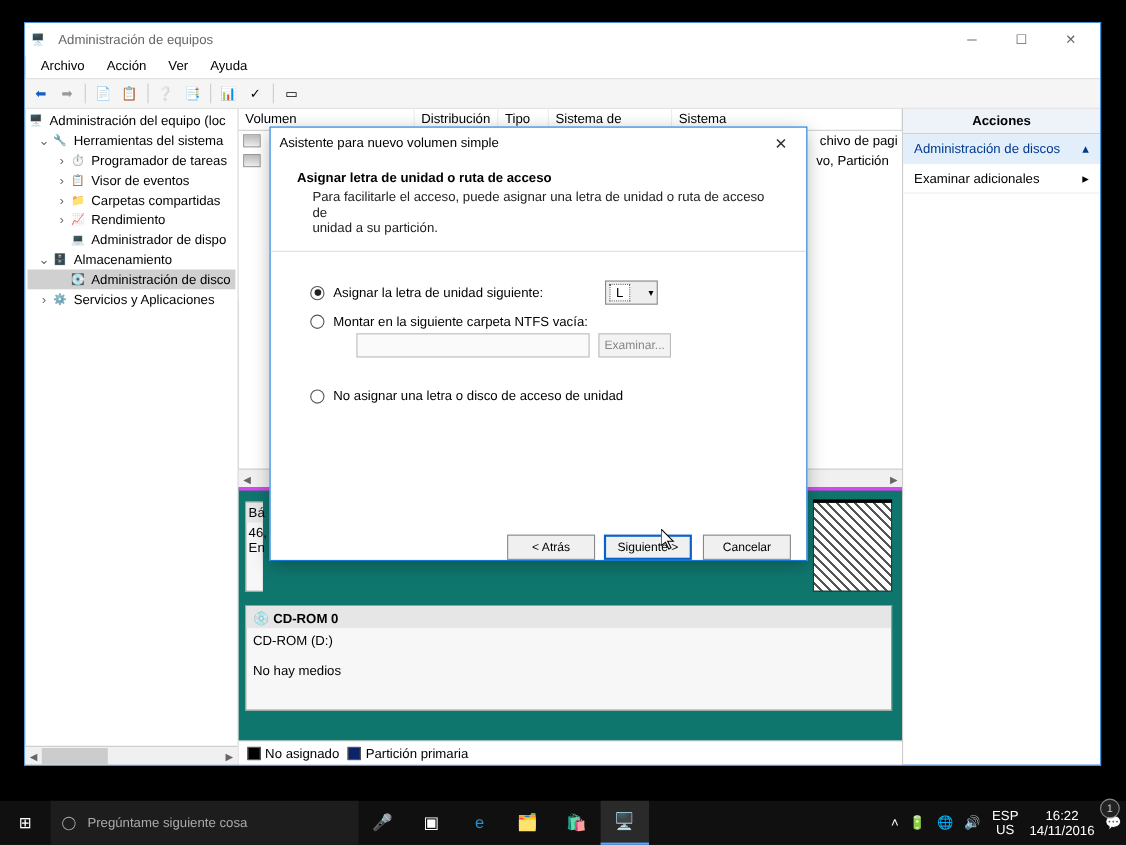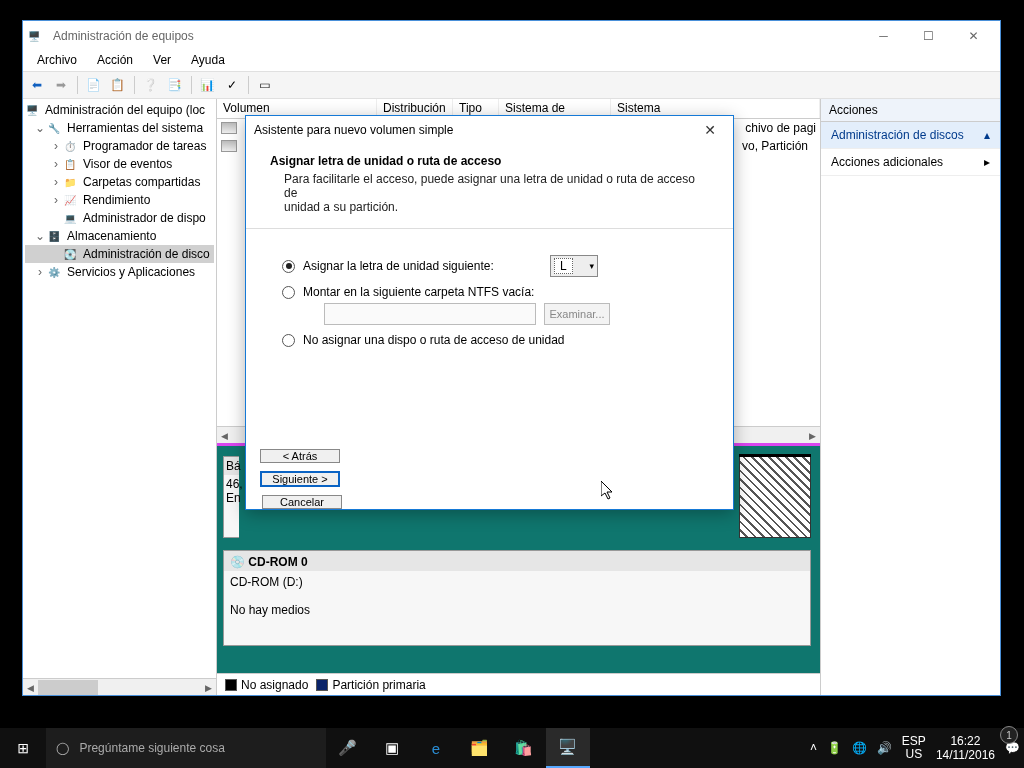--- a/index.html
+++ b/index.html
@@ -39,42 +39,42 @@
 
 .diskmap { border-top:3px solid #d946ef; height:230px; background:#0f766e; position:relative; }
 .disk-entry { position:absolute; left:6px; border:1px solid #999; background:#f7f7f7; }
 .disk-entry .hdr { background:#e6e6e6; padding:4px 6px 2px; }
 .disk-entry .body { padding:4px 6px; }
 .hatched { position:absolute; border:1px solid #333; background:repeating-linear-gradient(45deg,#fff,#fff 4px,#555 4px,#555 6px); }
 .legendbar { border-top:1px solid #ccc; height:22px; display:flex; align-items:center; padding:0 8px; gap:8px; background:#fff; }
 .swatch { width:12px; height:12px; border:1px solid #555; display:inline-block; margin-right:4px; vertical-align:middle; }
 
 .actcol { width:180px; border-left:1px solid #ccc; display:flex; flex-direction:column; }
-.actcol .hdr { background:#eef3fa; border-bottom:1px solid #ccc; padding:4px 8px; font-weight:400; }
+.actcol .hdr { background:#eef3fa; border-bottom:1px solid #ccc; padding:4px 8px; font-weight:700;text-align:center; }
 .actrow { padding:6px 10px; border-bottom:1px solid #eee; display:flex; align-items:center; justify-content:space-between; }
 .actrow.main { background:#e3eefb; color:#003a8c; }
 
 
 .wizard { position:absolute; left:245px; top:115px; width:489px; height:395px; background:#fff; border:1px solid #1579d6; box-shadow:0 4px 16px rgba(0,0,0,0.3); display:flex; flex-direction:column; }
 .wizard .whdr { height:28px; display:flex; align-items:center; padding:0 8px; }
 .wizard .whdr .wt { flex:1; }
 .wizard .close { width:30px; text-align:center; font-size:14px; color:#333; }
 .wizard .header-area { padding:10px 24px 14px; border-bottom:1px solid #ddd; }
 .wizard .header-area .h1 { font-weight:700; margin-bottom:4px; }
 .wizard .header-area .h2 { padding-left:14px; color:#222; }
 .wizard .content { flex:1; padding:30px 48px 10px 36px; }
 .radio-row { display:flex; align-items:center; margin-bottom:12px; position:relative; }
 .radio { width:13px; height:13px; border:1px solid #555; border-radius:50%; margin-right:8px; display:inline-flex; align-items:center; justify-content:center; }
 .radio.on::after { content:""; width:6px; height:6px; background:#222; border-radius:50%; }
 .drive-select { position:absolute; left:268px; width:48px; height:22px; border:1px solid #888; background:#eee; display:flex; align-items:center; justify-content:space-between; padding:0 3px; font-size:11px; }
 .drive-select .box { border:1px dotted #666; padding:0 5px; background:#fff; }
 .drive-select .chev { font-size:9px; }
 .path-input { margin-left:42px; width:212px; height:22px; border:1px solid #bbb; background:#fafafa; }
 .browse-btn { margin-left:8px; width:66px; height:22px; border:1px solid #bbb; background:#f3f3f3; color:#888; font-size:11px; }
-.wizard .btnrow { height:44px; display:flex; align-items:flex-start; justify-content:flex-end; gap:8px; padding:0 14px;flex-direction:column; }
+.wizard .btnrow { height:44px; display:flex; align-items:flex-end; justify-content:flex-end; gap:8px; padding:0 14px; }
 .wizard .btn { width:80px; height:23px; border:1px solid #888; background:#f0f0f0; font-size:11px; }
 .wizard .btn.primary { border:2px solid #0a63c4; }
 
 
 .cursor { position:absolute; width:16px; height:22px; pointer-events:none; z-index:300; }
 
 
 .taskbar { position:absolute; left:0; bottom:0; width:1024px; height:40px; background:#101010; display:flex; align-items:center; color:#fff; }
 .taskbar .start { width:46px; text-align:center; font-size:14px; }
 .taskbar .search { flex:0 0 280px; height:40px; background:#1d1d1d; display:flex; align-items:center; padding:0 10px; color:#aaa; gap:10px; font-size:14px; }
@@ -227,21 +227,21 @@
       </div>
     </div>
 
     <div class="actcol">
       <div class="hdr">Acciones</div>
       <div class="actrow main">
         <span>Administración de discos</span>
         <span>▴</span>
       </div>
       <div class="actrow">
-        <span>Acciones adicionales</span>
+        <span>Examinar adicionales</span>
         <span>▸</span>
       </div>
     </div>
   </div>
 </div>
 
 <div class="wizard">
   <div class="whdr">
     <span class="wt">Asistente para nuevo volumen simple</span>
     <span class="close">✕</span>
@@ -259,27 +259,27 @@
       <span>Asignar la letra de unidad siguiente:</span>
       <div class="drive-select">
         <span class="box">L</span>
         <span class="chev">▾</span>
       </div>
     </div>
     <div class="radio-row" style="margin-bottom:4px">
       <span class="radio"></span>
       <span>Montar en la siguiente carpeta NTFS vacía:</span>
     </div>
-    <div class="radio-row" style="margin-bottom:8px">
+    <div class="radio-row" style="margin-bottom:28px">
       <input class="path-input" disabled="" style="">
       <button class="browse-btn" disabled="">Examinar...</button>
     </div>
     <div class="radio-row">
       <span class="radio"></span>
-      <span>No asignar una dispo o ruta de acceso de unidad</span>
+      <span>No asignar una letra o disco de acceso de unidad</span>
     </div>
   </div>
   <div class="btnrow">
     <button class="btn">&lt; Atrás</button>
     <button class="btn primary">Siguiente &gt;</button>
     <button class="btn" style="margin-left:2px">Cancelar</button>
   </div>
 </div>
 
 <svg class="cursor" style="left:601px;top:481px" viewBox="0 0 16 22">

